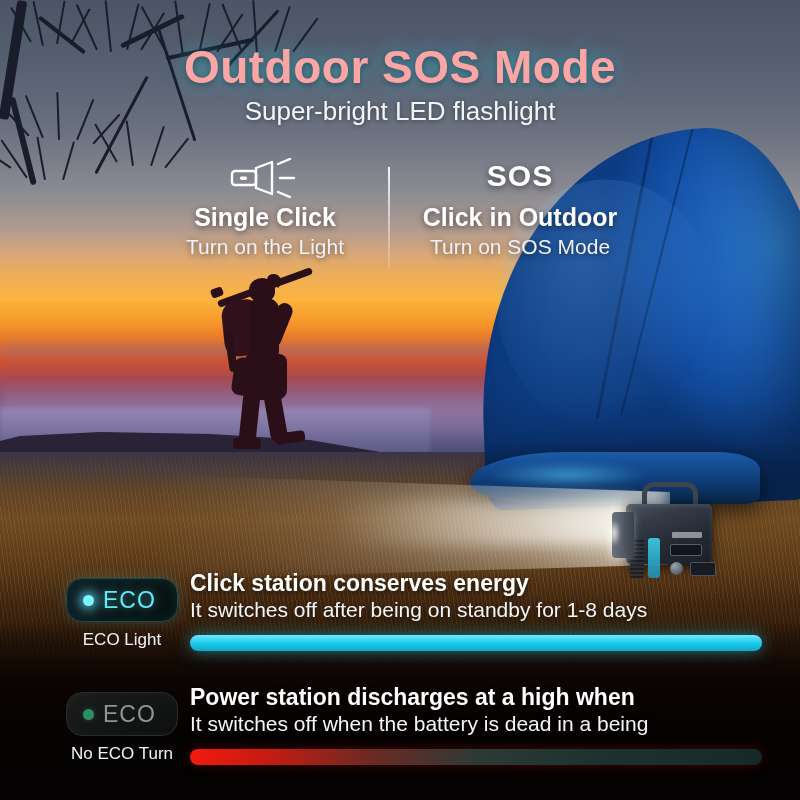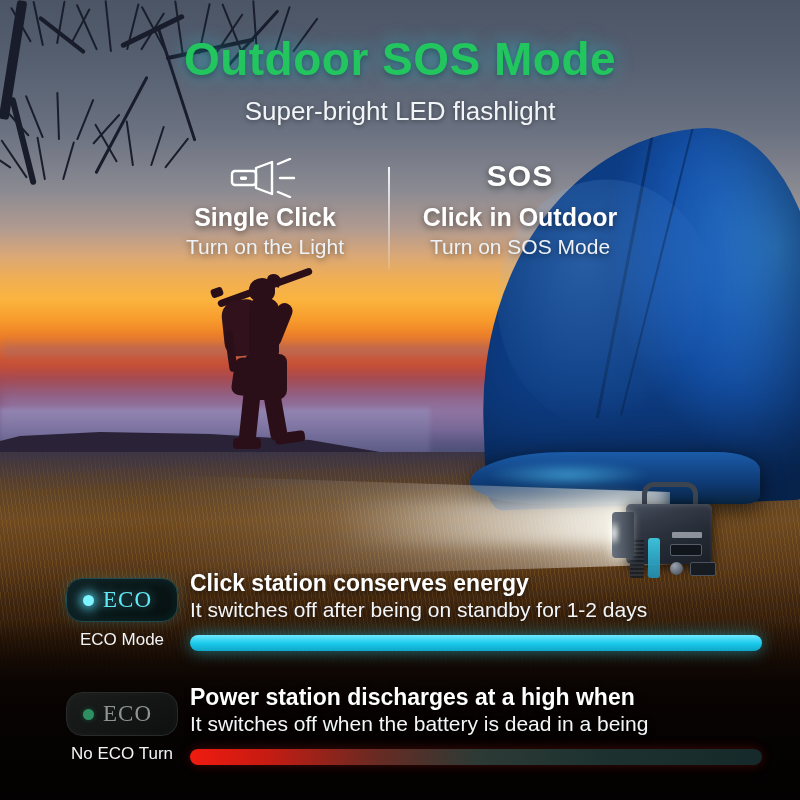--- a/index.html
+++ b/index.html
@@ -209,24 +209,24 @@
     border-radius:2px; opacity:.85;
   }
 
   
   .hiker { position:absolute; left:205px; top:272px; width:130px; height:182px; }
   .hk { position:absolute; background:#2b0f18; }
   .hk.soft { background:#31121c; }
 
   
   .title {
-    position:absolute; left:0; top:32px; width:800px;
+    position:absolute; left:0; top:40px; width:800px;
     text-align:center;
     font-size:46px; font-weight:bold; letter-spacing:.5px;
-    color:#22c55e;
+    color:#fca5a5;
     text-shadow:0 0 18px rgba(35,220,246,.55), 0 2px 6px rgba(0,0,0,.45);
   }
   .subtitle {
     position:absolute; left:0; top:96px; width:800px;
     text-align:center;
     font-size:26px; color:#f2f5f8; font-weight:400;
     text-shadow:0 1px 5px rgba(0,0,0,.45);
   }
 
   .modes { position:absolute; left:0; top:155px; width:800px; height:125px; }
@@ -270,21 +270,21 @@
     box-shadow:0 0 14px rgba(40,200,220,.18), inset 0 0 12px rgba(30,160,180,.16);
   }
   .badge.off {
     background:linear-gradient(150deg,#1a1d1c,#0d100f);
     border:1px solid #272b2a;
     box-shadow:inset 0 0 10px rgba(255,255,255,.03);
   }
   .dot { width:11px; height:11px; border-radius:50%; }
   .dot.on  { background:#7df4ff; box-shadow:0 0 12px 4px rgba(90,230,255,.75); }
   .dot.off { background:#2e8f62; box-shadow:0 0 5px rgba(46,143,98,.45); }
-  .badge-text { font-size:23px; font-weight:500; letter-spacing:1px;font-family:Liberation Serif, serif; }
+  .badge-text { font-size:23px; font-weight:500; letter-spacing:1px; }
   .badge-text.on  { color:#63e8f7; text-shadow:0 0 10px rgba(90,230,255,.6); }
   .badge-text.off { color:#8d9694; }
 
   .badge-label {
     position:absolute; left:46px; top:62px; width:152px;
     text-align:center; font-size:17px; color:#f1f4f6;
   }
 
   .eco-title {
     position:absolute; left:190px; top:2px;
@@ -434,23 +434,23 @@
     </div>
   </div>
 
   <div class="dark-bottom"></div>
 
   <div class="eco-row r1">
     <div class="badge on">
       <span class="dot on"></span>
       <span class="badge-text on">ECO</span>
     </div>
-    <div class="badge-label">ECO Mode</div>
+    <div class="badge-label">ECO Light</div>
     <div class="eco-title">Click station conserves energy</div>
-    <div class="eco-desc">It switches off after being on standby for 1-2 days</div>
+    <div class="eco-desc">It switches off after being on standby for 1-8 days</div>
     <div class="bar cyan"></div>
   </div>
 
   <div class="eco-row r2">
     <div class="badge off">
       <span class="dot off"></span>
       <span class="badge-text off">ECO</span>
     </div>
     <div class="badge-label">No ECO Turn</div>
     <div class="eco-title">Power station discharges at a high when</div>

